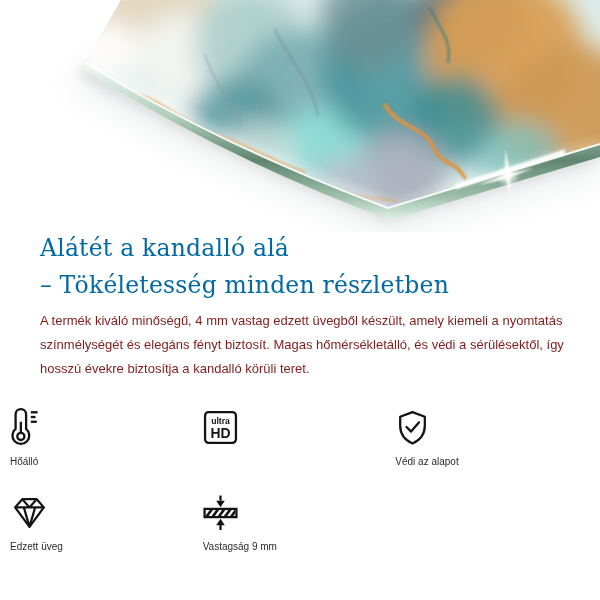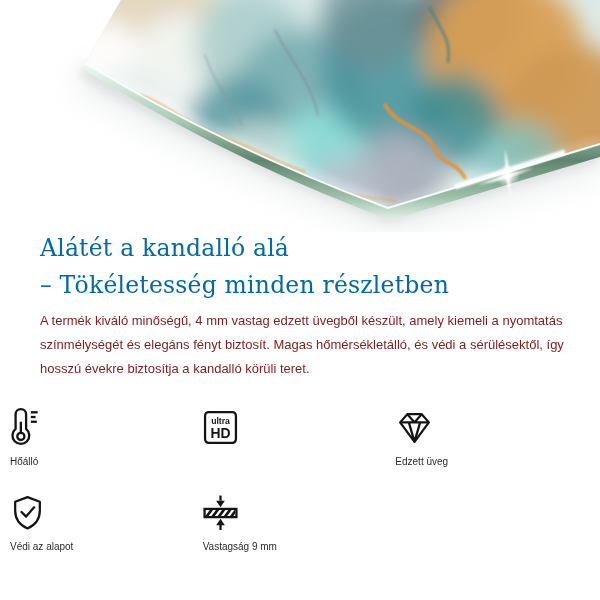--- a/index.html
+++ b/index.html
@@ -137,36 +137,36 @@
         <svg width="35" height="35" viewBox="0 0 34 34">
           <rect class="ico" x="2" y="2" width="30" height="30" rx="3.5" stroke-width="2.5"></rect>
           <text x="17" y="13.5" text-anchor="middle" font-size="8.4" font-weight="bold" fill="#141414">ultra</text>
           <text x="17" y="27" text-anchor="middle" font-size="13.5" font-weight="bold" fill="#141414">HD</text>
         </svg>
       </div>
     </div>
 
     <div class="feature">
       <div class="icon-wrap">
+        <svg width="35" height="37" viewBox="0 0 34 36">
+          <path class="ico" stroke-linejoin="round" d="M17,3 L29,7.5 V16 C29,25 23.8,30.5 17,33.5 C10.2,30.5 5,25 5,16 V7.5 Z"></path>
+          <path class="ico" stroke-linecap="round" stroke-linejoin="round" d="M11.2,17.5 L15.6,22 L23.4,13"></path>
+        </svg>
+      </div>
+      <div class="feature-label">Védi az alapot</div>
+    </div>
+
+    <div class="feature">
+      <div class="icon-wrap">
         <svg width="39" height="35" viewBox="0 0 38 34">
           <path class="ico" stroke-linejoin="round" d="M5,12 L12,4 H26 L33,12 L19,31 Z"></path>
           <path class="ico" stroke-linejoin="round" d="M5,12 H33 M12,4 L19,12 L26,4 M13.5,12 L19,31 M24.5,12 L19,31"></path>
         </svg>
       </div>
       <div class="feature-label">Edzett üveg</div>
-    </div>
-
-    <div class="feature">
-      <div class="icon-wrap">
-        <svg width="35" height="37" viewBox="0 0 34 36">
-          <path class="ico" stroke-linejoin="round" d="M17,3 L29,7.5 V16 C29,25 23.8,30.5 17,33.5 C10.2,30.5 5,25 5,16 V7.5 Z"></path>
-          <path class="ico" stroke-linecap="round" stroke-linejoin="round" d="M11.2,17.5 L15.6,22 L23.4,13"></path>
-        </svg>
-      </div>
-      <div class="feature-label">Védi az alapot</div>
     </div>
 
 
     <div class="feature">
       <div class="icon-wrap">
         <svg width="35" height="37" viewBox="0 0 34 36">
           <defs>
               <clipPath id="barClip">
                 <rect x="2.6" y="15.6" width="28.8" height="5.8"></rect>
               </clipPath>

